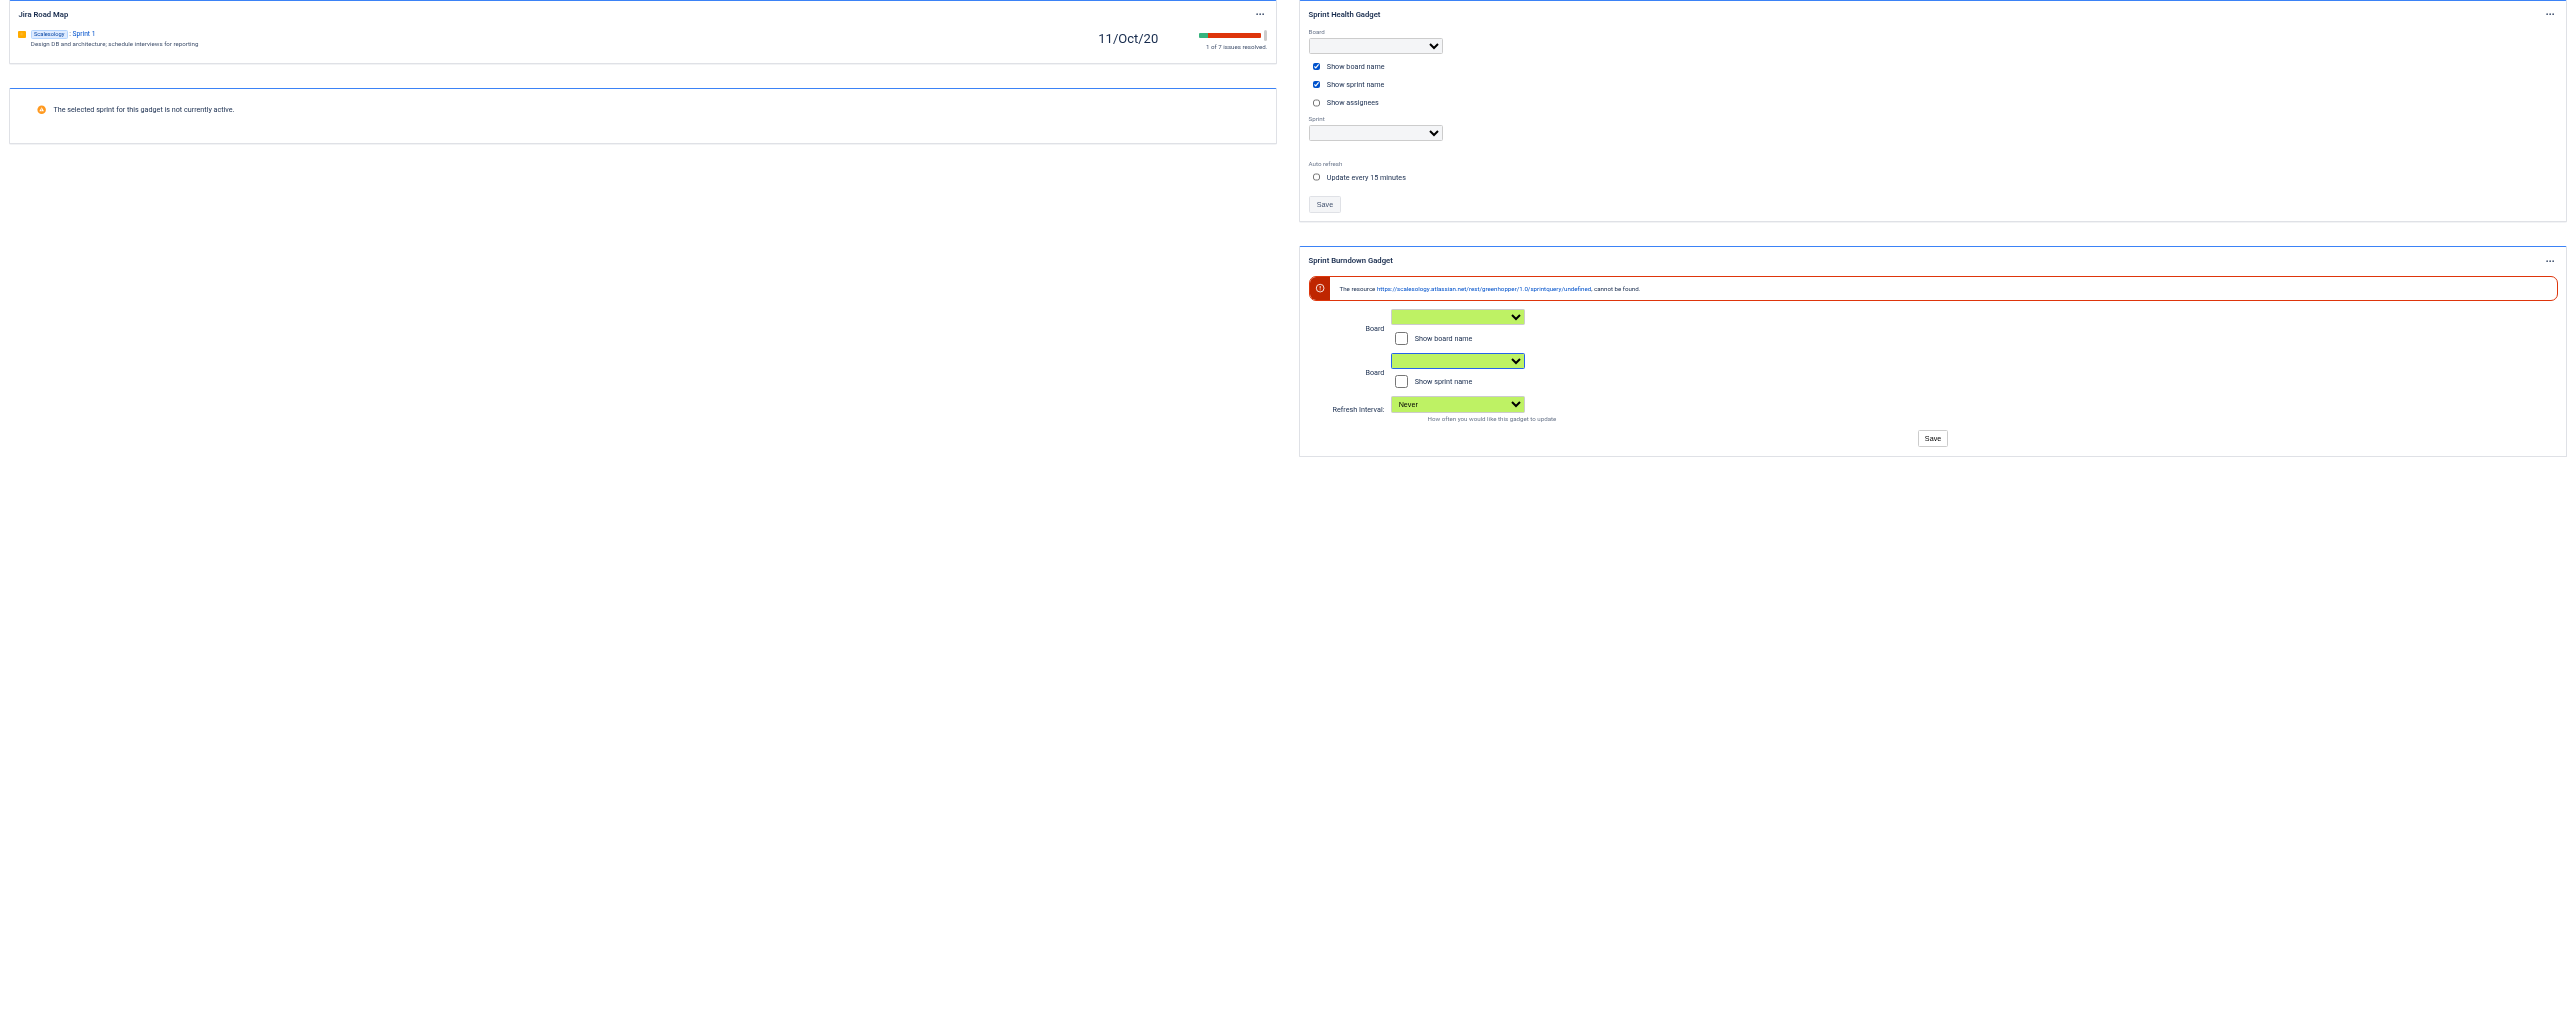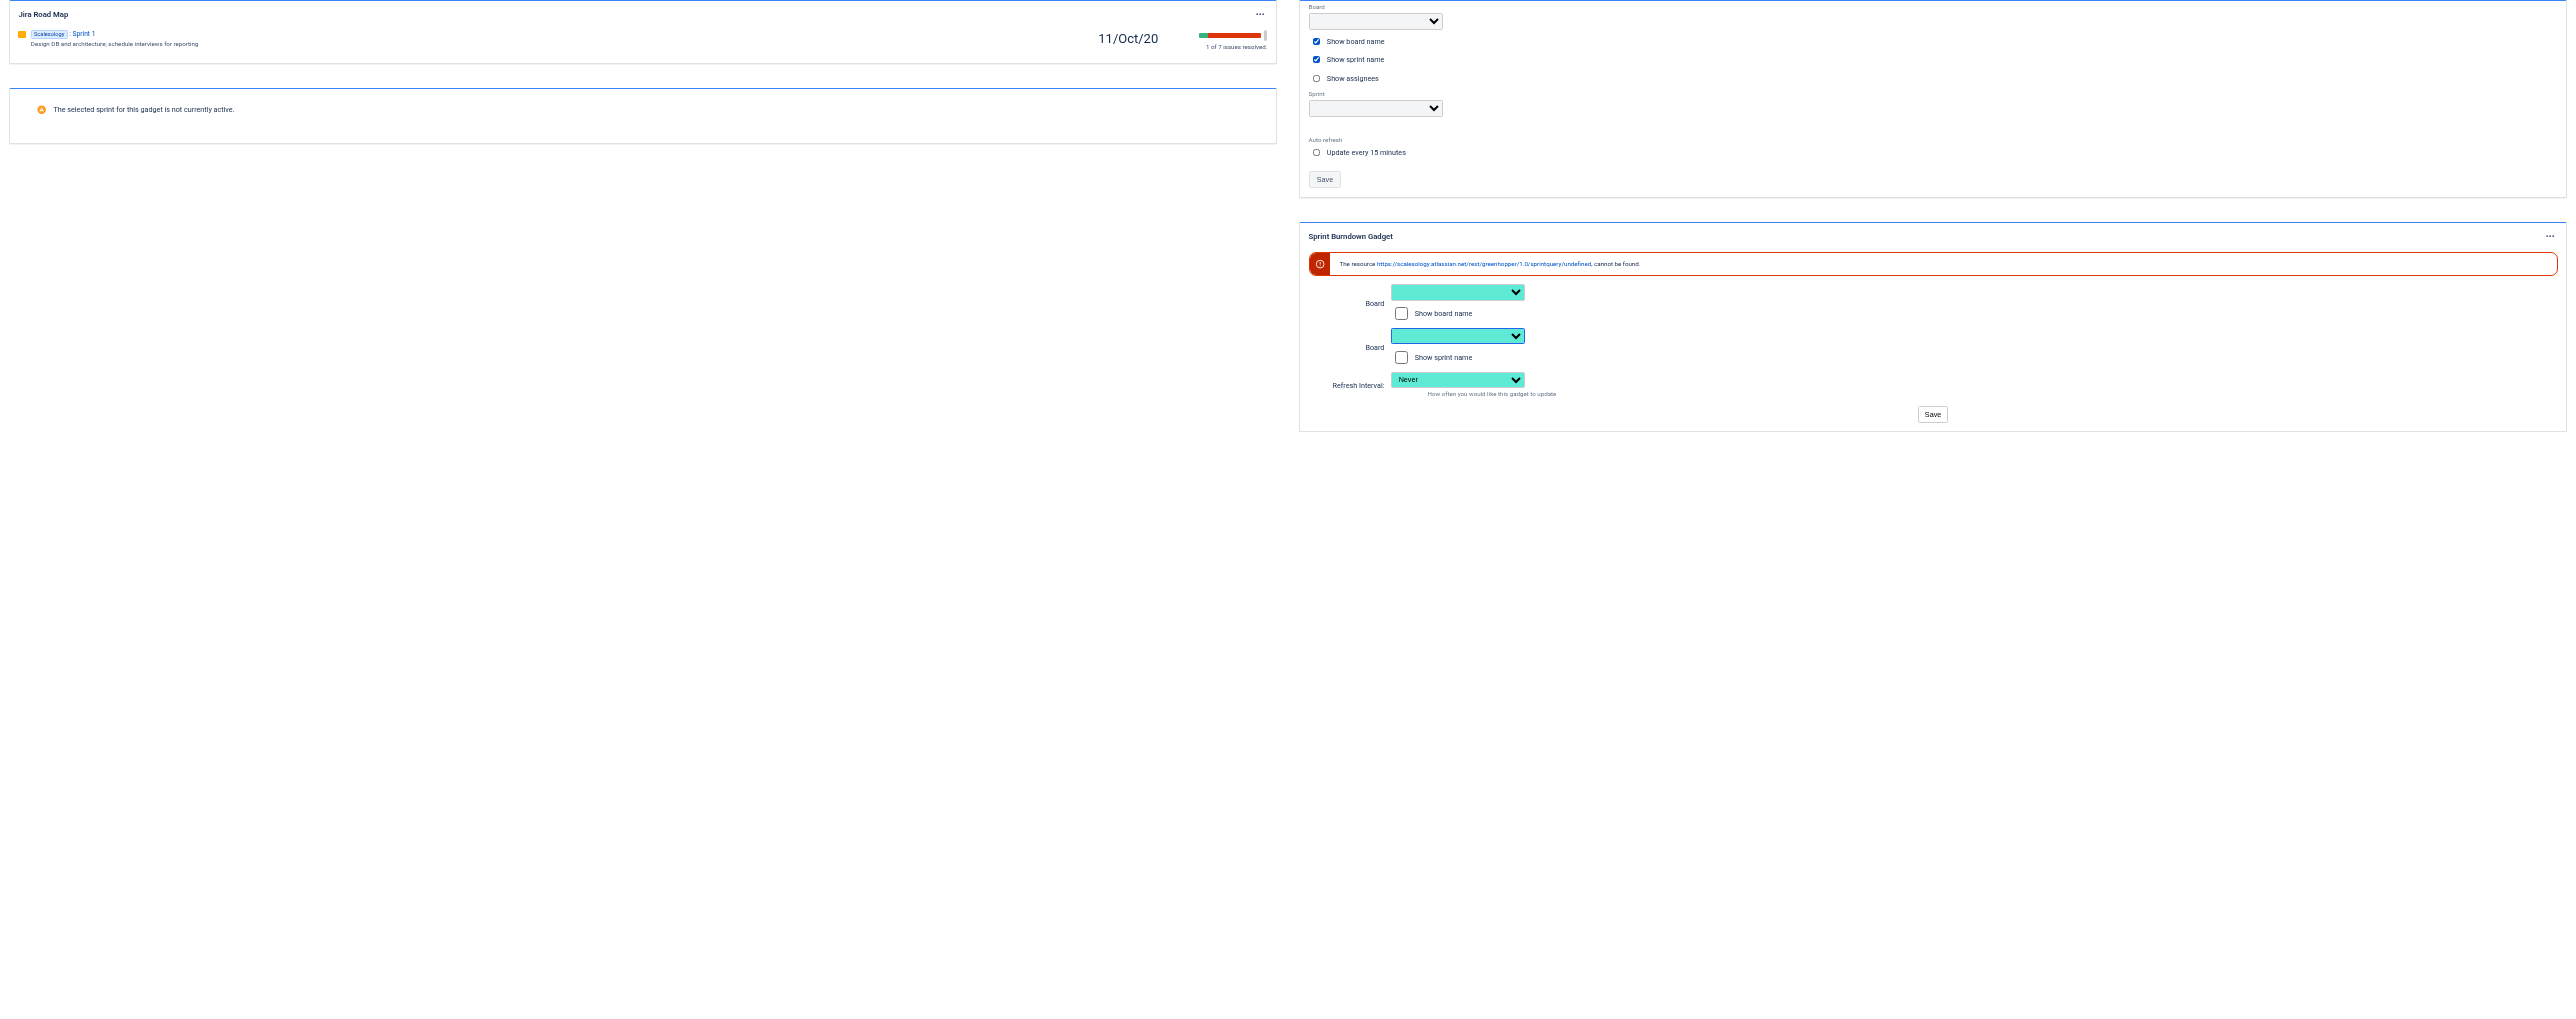--- a/index.html
+++ b/index.html
@@ -215,21 +215,21 @@
     text-align:right;
     padding-right: 6.2px;
     font-size:7.2px;
     color:#172B4D;
   }
   .form-row .ctl{
     flex:1;
   }
   .form-row select{
     width: 134px;
-    background:#5eead4;
+    background:#bef264;
   }
   .form-row select.focused{
     border:1px solid #2563eb;
   }
   .inline-chk{
     display:flex;
     align-items:center;
     gap:4.1px;
     font-size:7.2px;
     margin-top:3.1px;
@@ -313,20 +313,30 @@
           <div class="warn-text">The selected sprint for this gadget is not currently active.</div>
         </div>
       </div>
     </div>
 
   </div>
 
   <div class="col pad-right-col">
 
     <div class="gadget">
+      <div class="gadget-header">
+        <div class="gadget-title">Sprint Health Gadget</div>
+        <div class="more-btn">
+          <svg width="10.3" height="10.3" viewBox="0 0 24 24">
+              <circle cx="5" cy="12" r="2" fill="#42526E"></circle>
+              <circle cx="12" cy="12" r="2" fill="#42526E"></circle>
+              <circle cx="19" cy="12" r="2" fill="#42526E"></circle>
+            </svg>
+        </div>
+      </div>
       <div class="gadget-body">
         <label class="form-label-top">Board</label>
         <select></select>
 
         <div class="chk-row">
           <input type="checkbox" checked="" style="">
           <span>Show board name</span>
         </div>
         <div class="chk-row">
           <input type="checkbox" checked="" style="">

